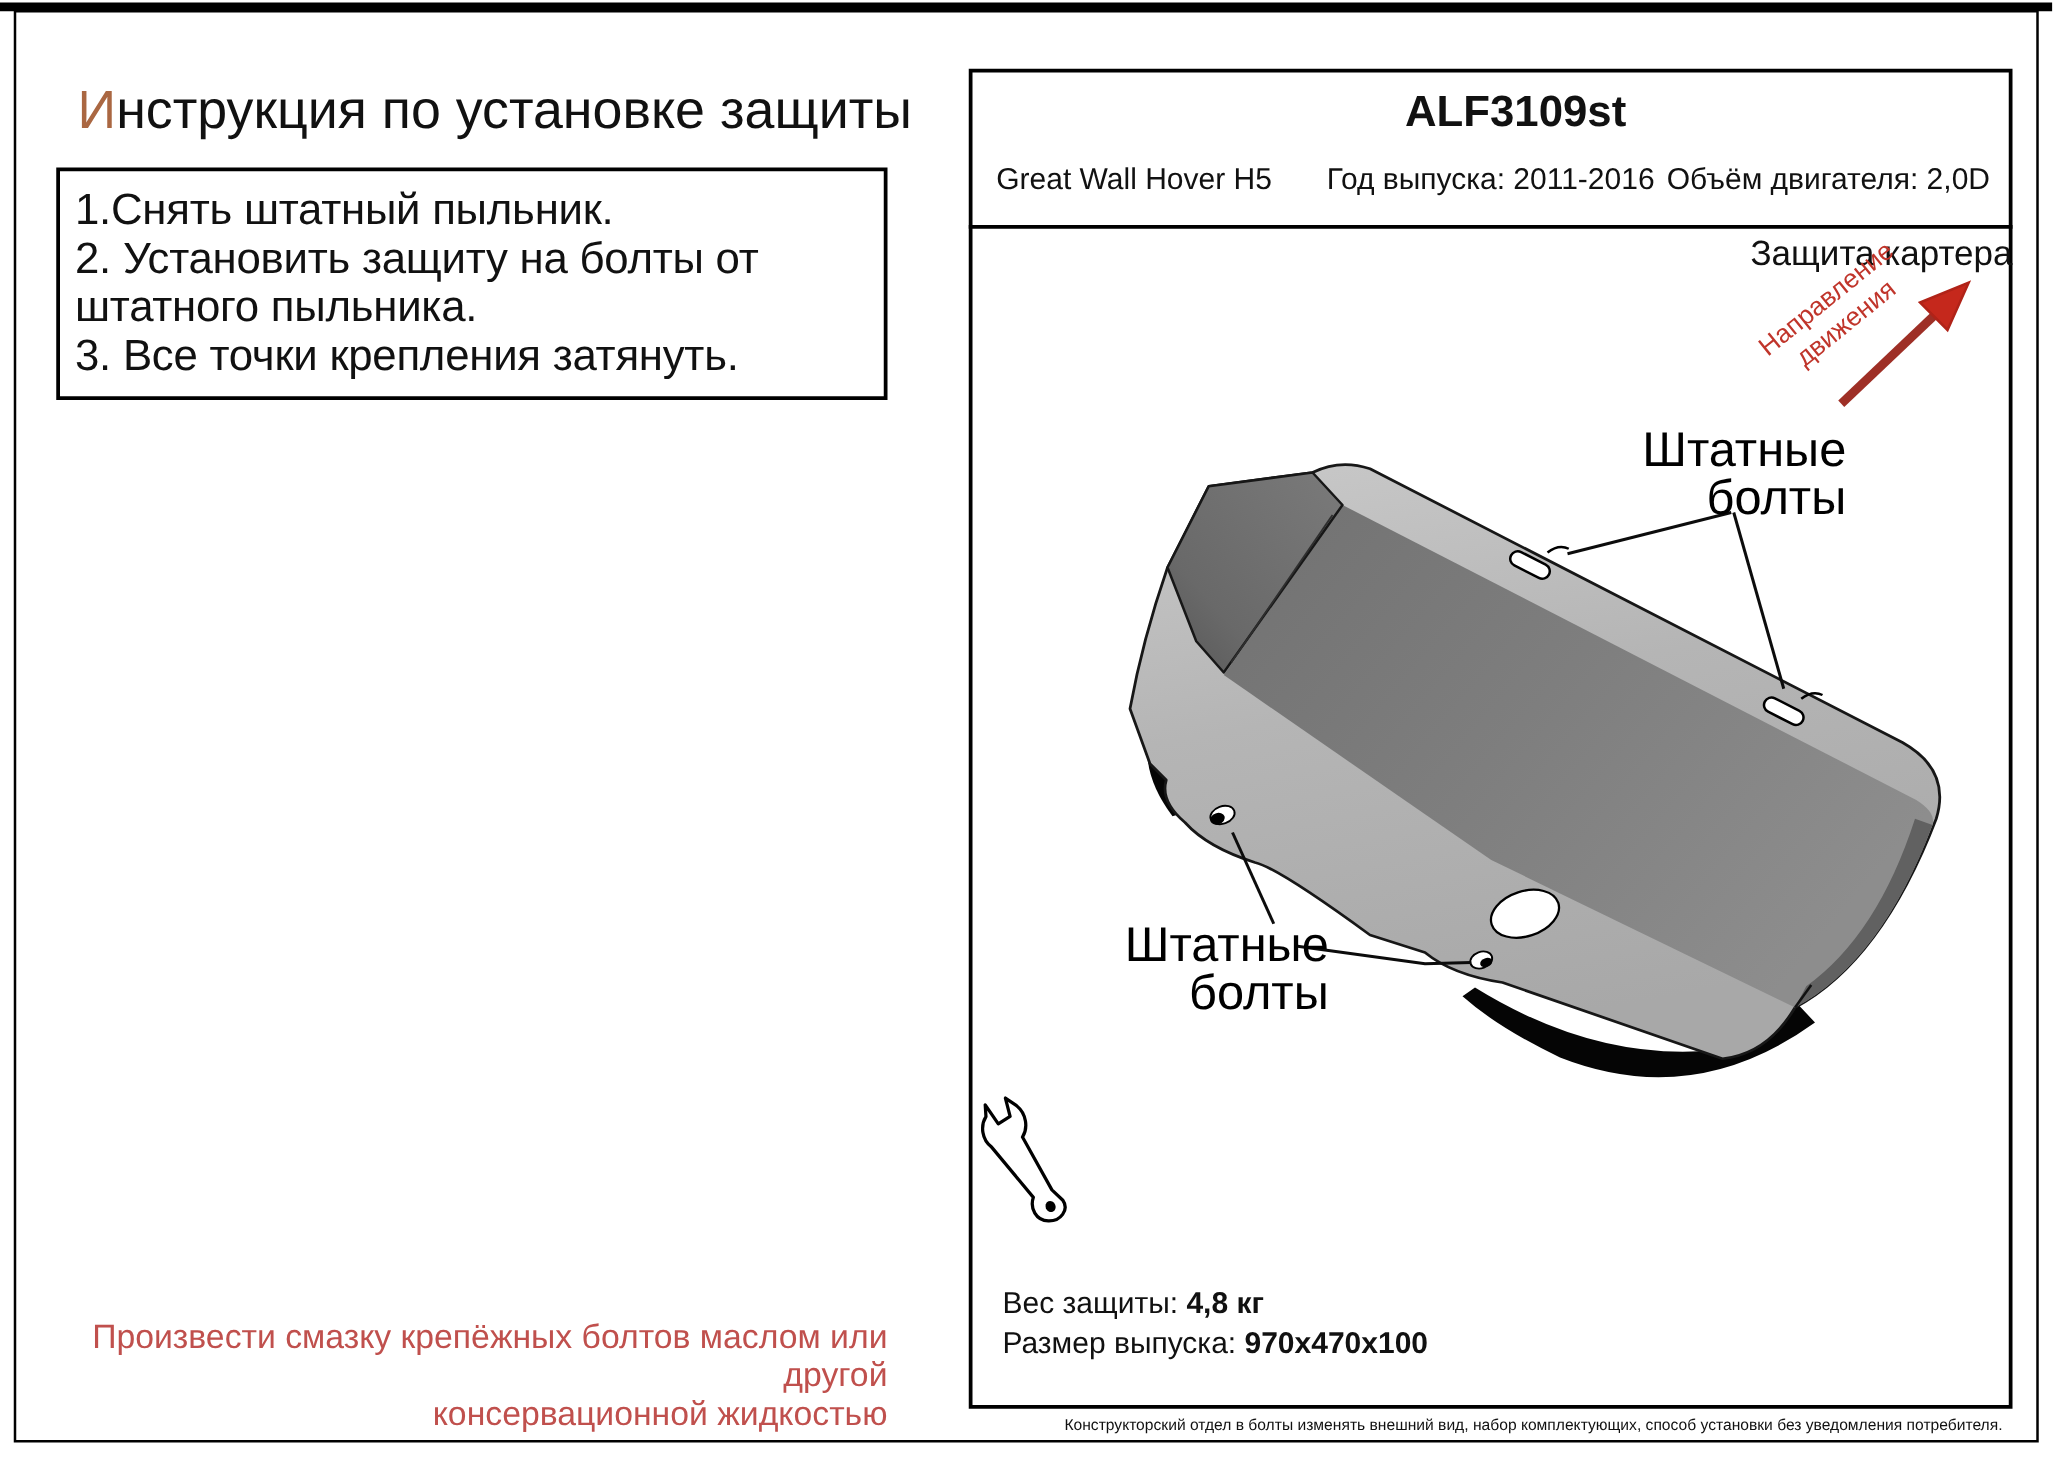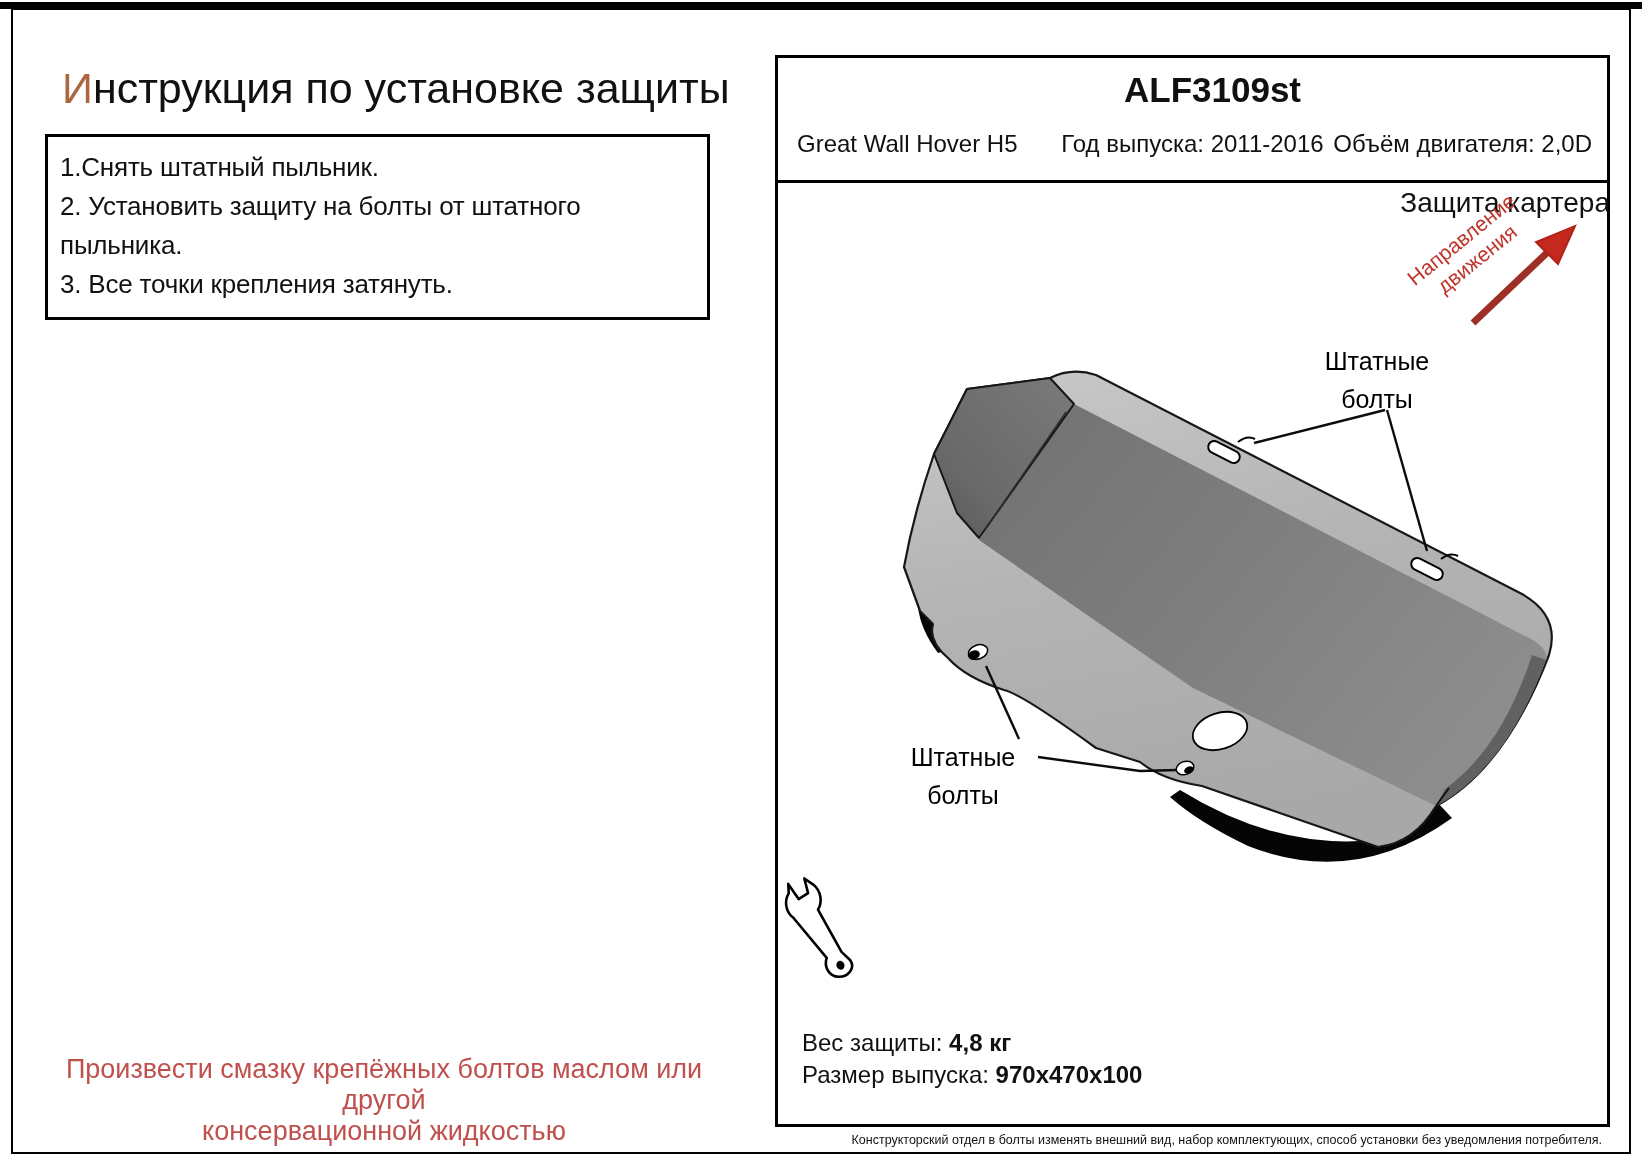--- a/index.html
+++ b/index.html
@@ -7,38 +7,38 @@
         font-family:"Liberation Sans", sans-serif;color:#111;}
   .top-bar{position:absolute;left:0;top:2px;width:1642px;height:7px;background:#000;}
   .frame{position:absolute;left:11px;top:8px;width:1620px;height:1146px;border:2px solid #000;box-sizing:border-box;}
 
   
   .doc-title{position:absolute;left:62px;top:64px;width:610px;text-align:center;
              font-size:43px;letter-spacing:0px;color:#111;white-space:nowrap;}
   .doc-title .initial{color:#aa6742;}
   .instructions-box{position:absolute;left:45px;top:134px;width:665px;height:186px;
                     border:3px solid #000;box-sizing:border-box;padding:11px 8px 0 12px;
-                    font-size:26px;line-height:39px;letter-spacing:-0.2px;}
-  .note-red{position:absolute;left:58px;top:1054px;width:652px;text-align:center;
+                    font-size:35px;line-height:39px;letter-spacing:-0.2px;}
+  .note-red{position:absolute;left:58px;top:1054px;width:652px;text-align:right;
             color:#c0504d;font-size:27px;line-height:31px;}
 
   
   .panel{position:absolute;left:775px;top:55px;width:835px;height:1072px;
          border:3px solid #000;box-sizing:border-box;}
   .panel-code{position:absolute;left:775px;top:70px;width:835px;text-align:center;
               font-size:35px;font-weight:bold;padding-left:20px;}
   .panel-sub{position:absolute;left:775px;top:130px;width:835px;height:28px;font-size:24px;}
   .panel-sub .veh{position:absolute;left:22px;top:0;}
   .panel-sub .yr{position:absolute;left:0;top:0;width:100%;text-align:center;}
   .panel-sub .eng{position:absolute;right:18px;top:0;}
   .panel-divider{position:absolute;left:775px;top:180px;width:835px;height:3px;background:#000;}
   .part-name{position:absolute;left:775px;top:187px;width:835px;text-align:right;font-size:28px;}
 
   
-  .bolt-label{position:absolute;text-align:center;font-size:25px;line-height:38px;color:#000;}
+  .bolt-label{position:absolute;text-align:right;font-size:39px;line-height:38px;color:#000;}
   .bolt-top{left:1277px;top:342px;width:200px;}
   .bolt-bottom{left:863px;top:738px;width:200px;}
   .arrow-text{position:absolute;left:1384px;top:224px;width:170px;text-align:center;
               color:#c0352b;font-size:21px;line-height:25px;transform:rotate(-39deg);}
 
   .specs{position:absolute;left:802px;font-size:24px;}
   .specs b{font-weight:bold;}
   .spec-weight{top:1029px;}
   .spec-size{top:1061px;}
 

